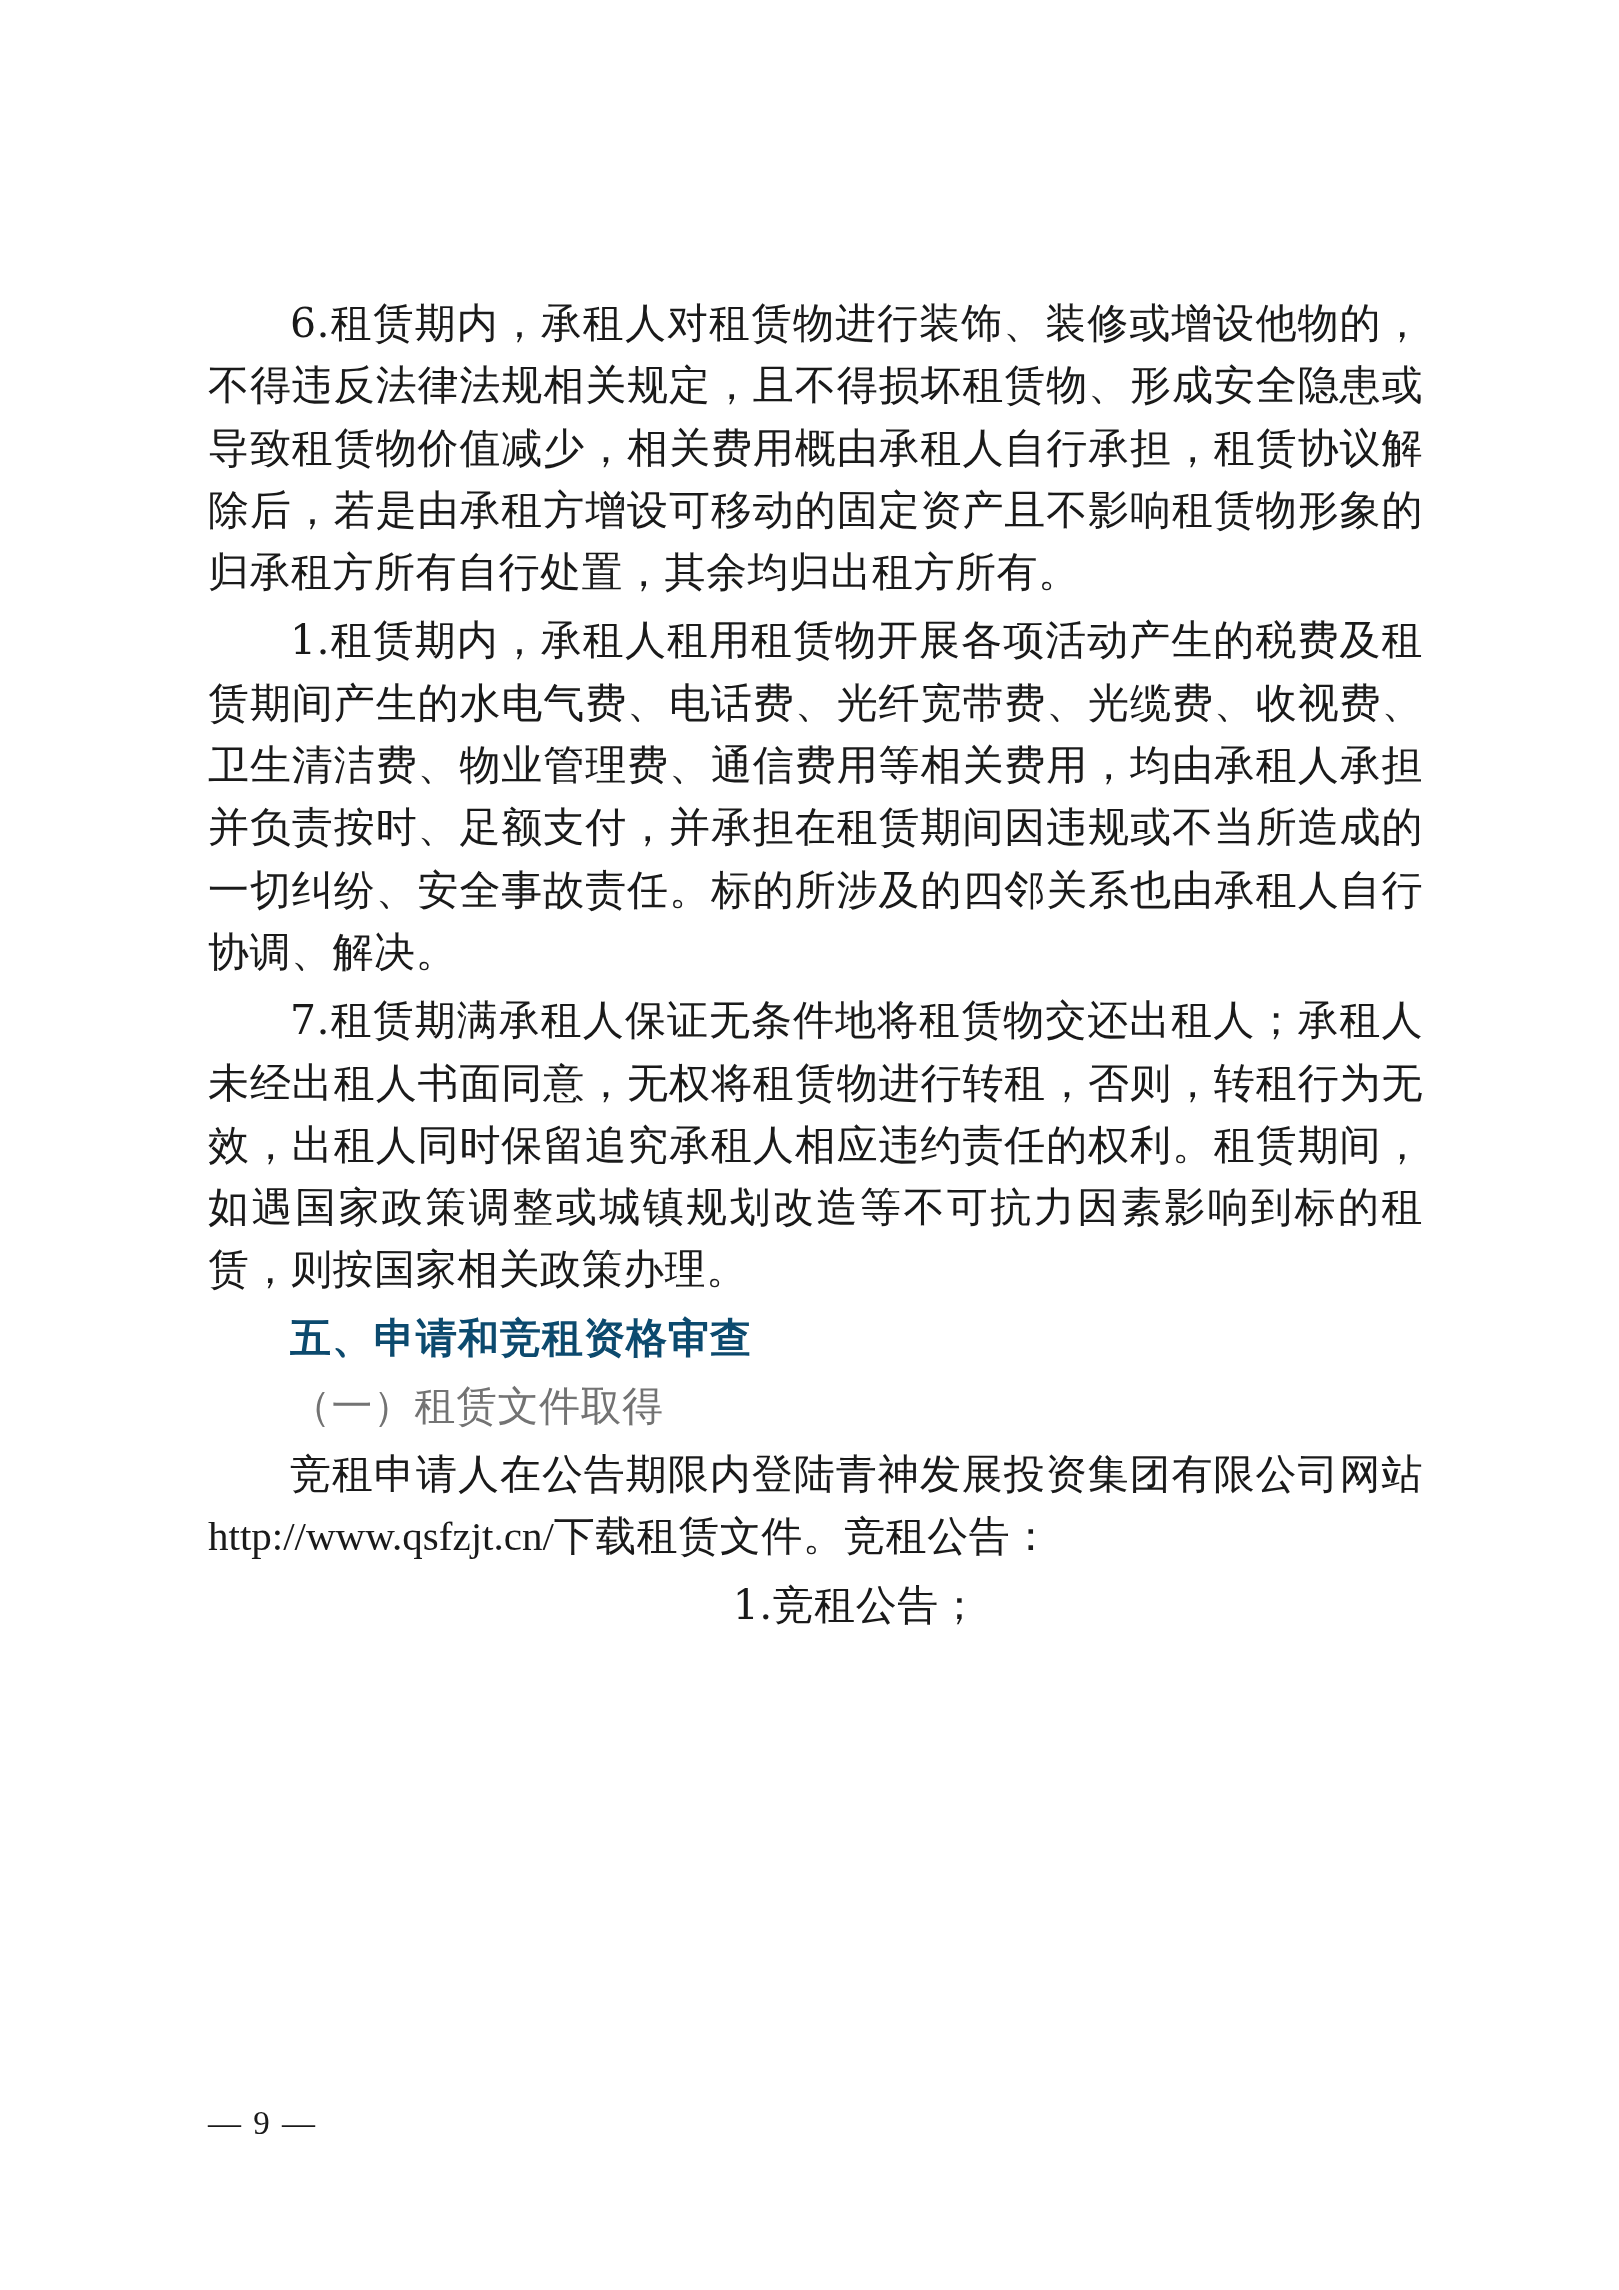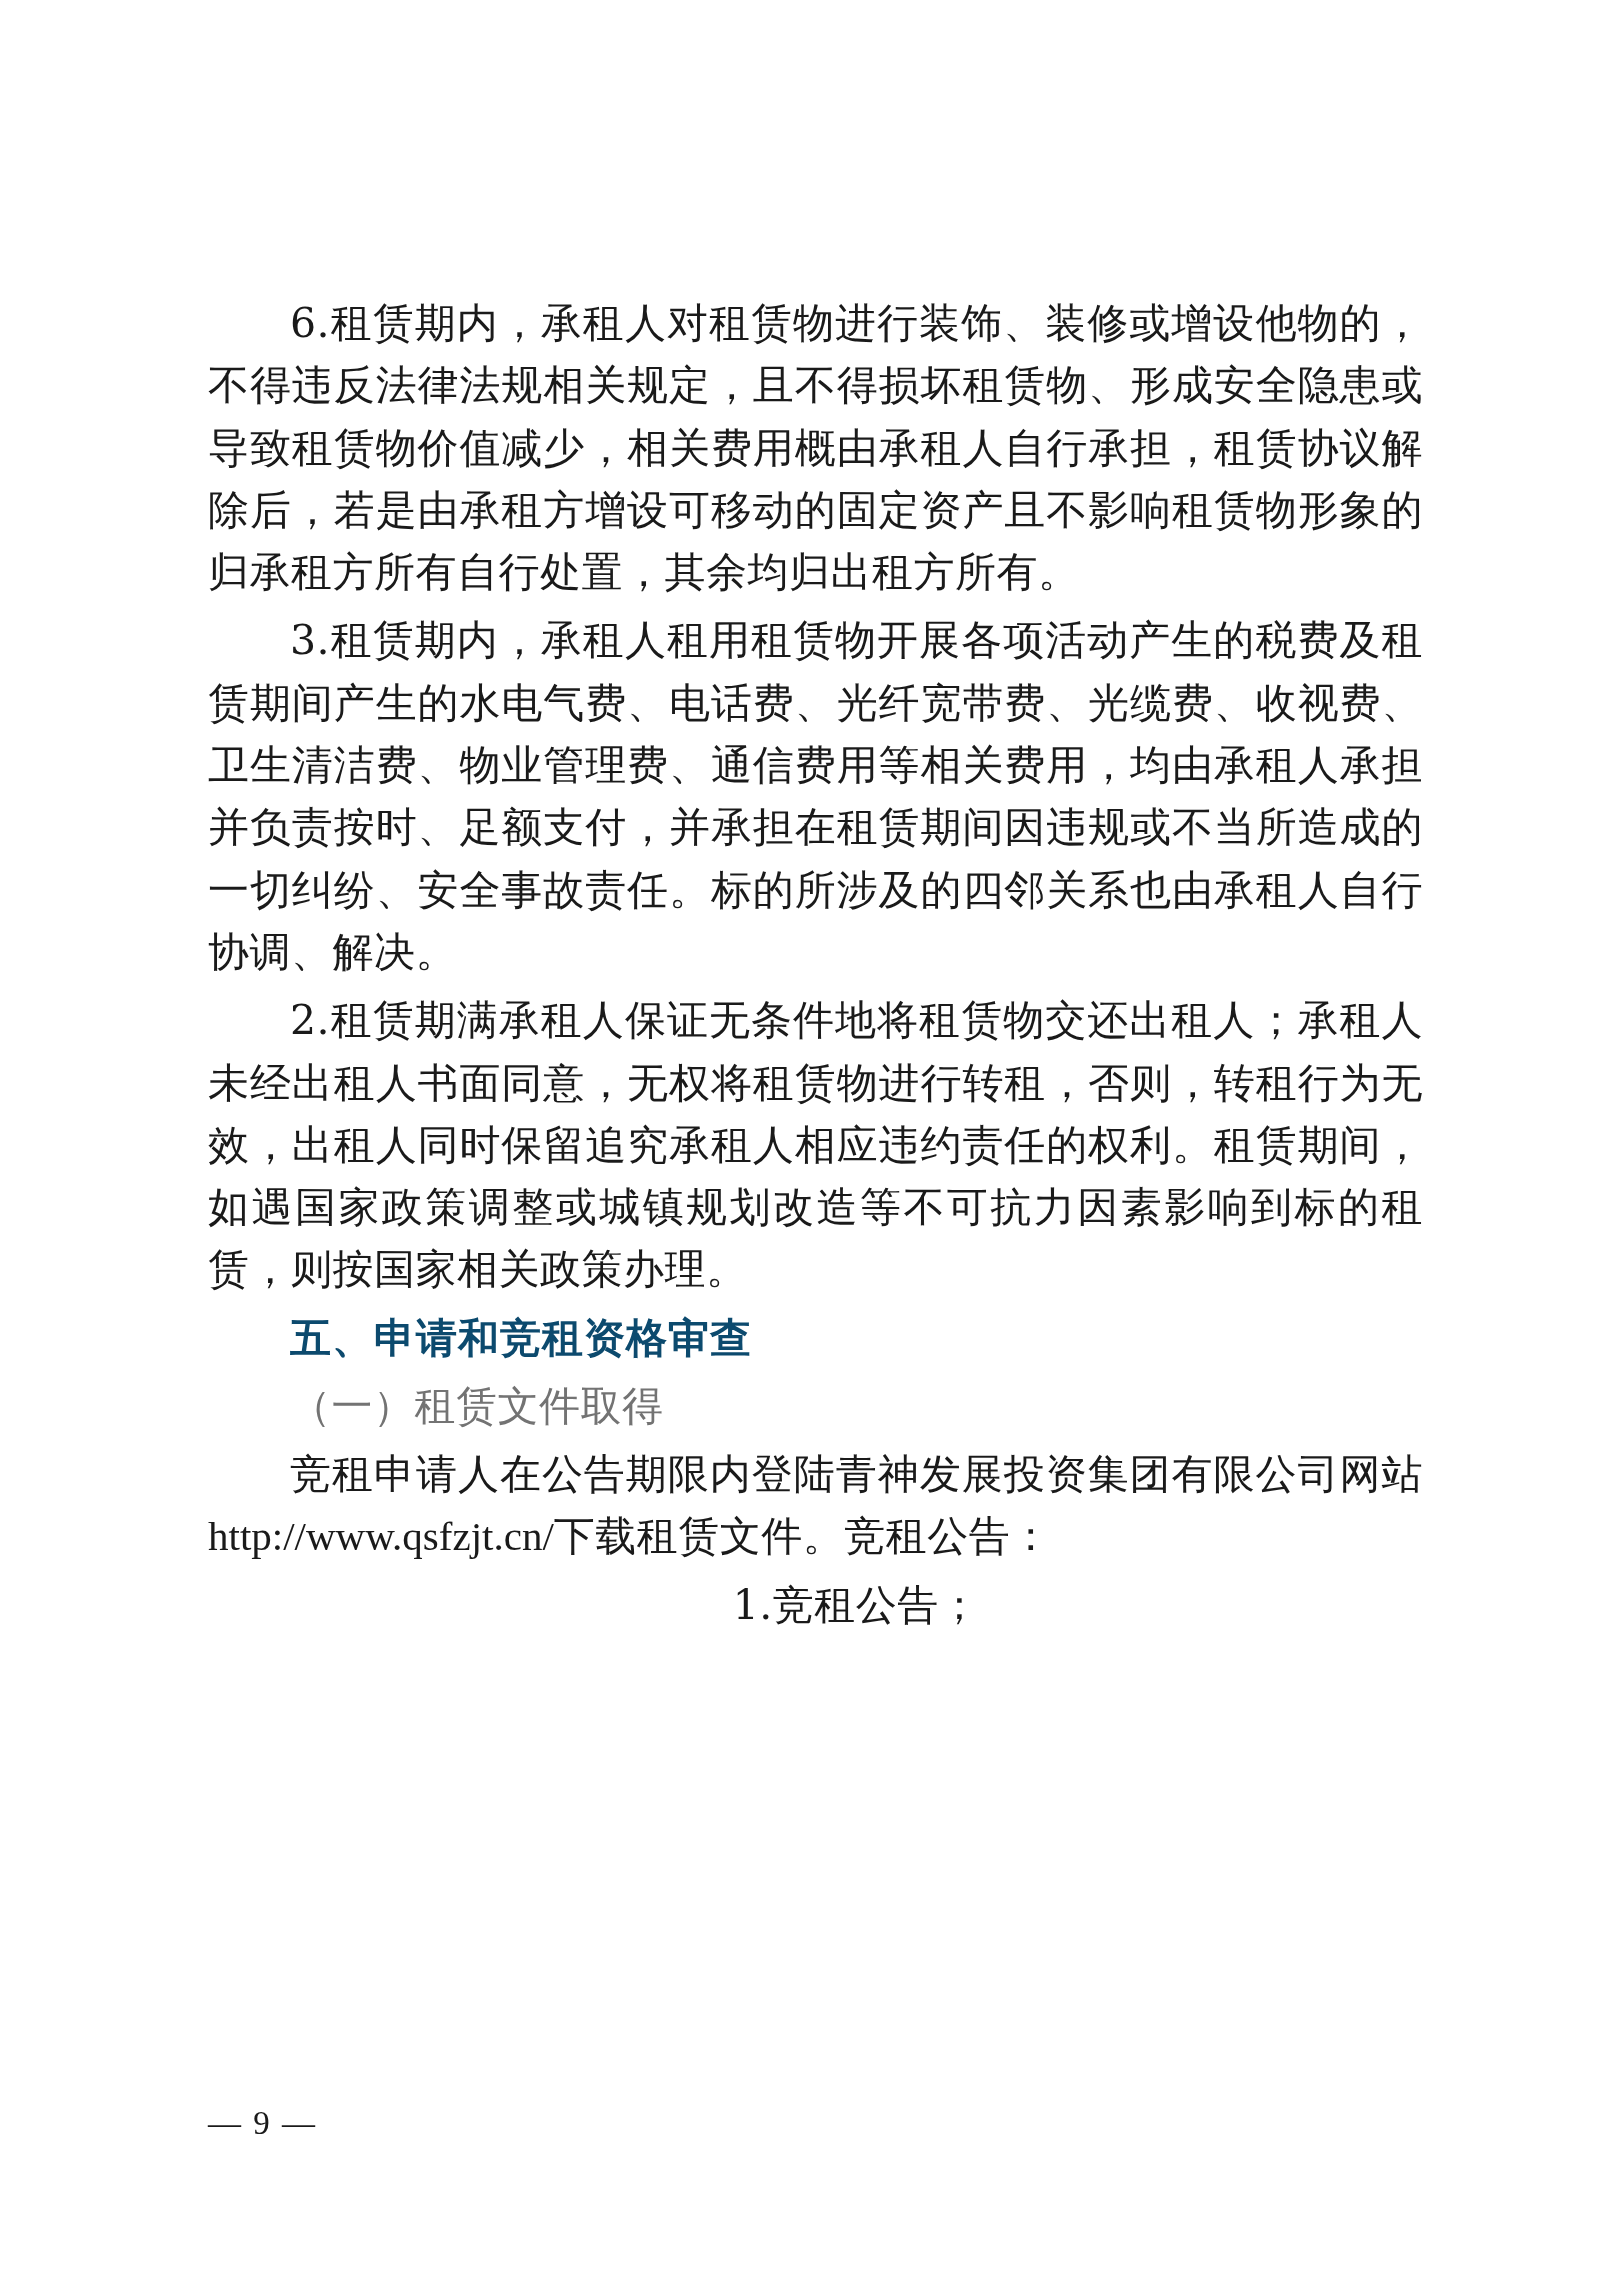--- a/index.html
+++ b/index.html
@@ -70,23 +70,23 @@
   }
 </style>
 </head>
 <body>
 
 <div class="page">
   <div class="content">
 
     <p class="para">6.租赁期内，承租人对租赁物进行装饰、装修或增设他物的，不得违反法律法规相关规定，且不得损坏租赁物、形成安全隐患或导致租赁物价值减少，相关费用概由承租人自行承担，租赁协议解除后，若是由承租方增设可移动的固定资产且不影响租赁物形象的归承租方所有自行处置，其余均归出租方所有。</p>
 
-    <p class="para">3.租赁期内，承租人租用租赁物开展各项活动产生的税费及租赁期间产生的水电气费、电话费、光纤宽带费、光缆费、收视费、卫生清洁费、物业管理费、通信费用等相关费用，均由承租人承担并负责按时、足额支付，并承担在租赁期间因违规或不当所造成的一切纠纷、安全事故责任。标的所涉及的四邻关系也由承租人自行协调、解决。</p>
+    <p class="para">1.租赁期内，承租人租用租赁物开展各项活动产生的税费及租赁期间产生的水电气费、电话费、光纤宽带费、光缆费、收视费、卫生清洁费、物业管理费、通信费用等相关费用，均由承租人承担并负责按时、足额支付，并承担在租赁期间因违规或不当所造成的一切纠纷、安全事故责任。标的所涉及的四邻关系也由承租人自行协调、解决。</p>
 
-    <p class="para">2.租赁期满承租人保证无条件地将租赁物交还出租人；承租人未经出租人书面同意，无权将租赁物进行转租，否则，转租行为无效，出租人同时保留追究承租人相应违约责任的权利。租赁期间，如遇国家政策调整或城镇规划改造等不可抗力因素影响到标的租赁，则按国家相关政策办理。</p>
+    <p class="para">7.租赁期满承租人保证无条件地将租赁物交还出租人；承租人未经出租人书面同意，无权将租赁物进行转租，否则，转租行为无效，出租人同时保留追究承租人相应违约责任的权利。租赁期间，如遇国家政策调整或城镇规划改造等不可抗力因素影响到标的租赁，则按国家相关政策办理。</p>
 
     <p class="heading">五、申请和竞租资格审查</p>
 
     <p class="subheading">（一）租赁文件取得</p>
 
     <p class="para"><span>竞租申请人在公告期限内登陆青神发展投资集团有限公司网站 </span><span class="url">http://www.qsfzjt.cn/</span><span>下载租赁文件。竞租公告：</span></p>
 
     <p class="para short">1.竞租公告；</p>
 
   </div>

